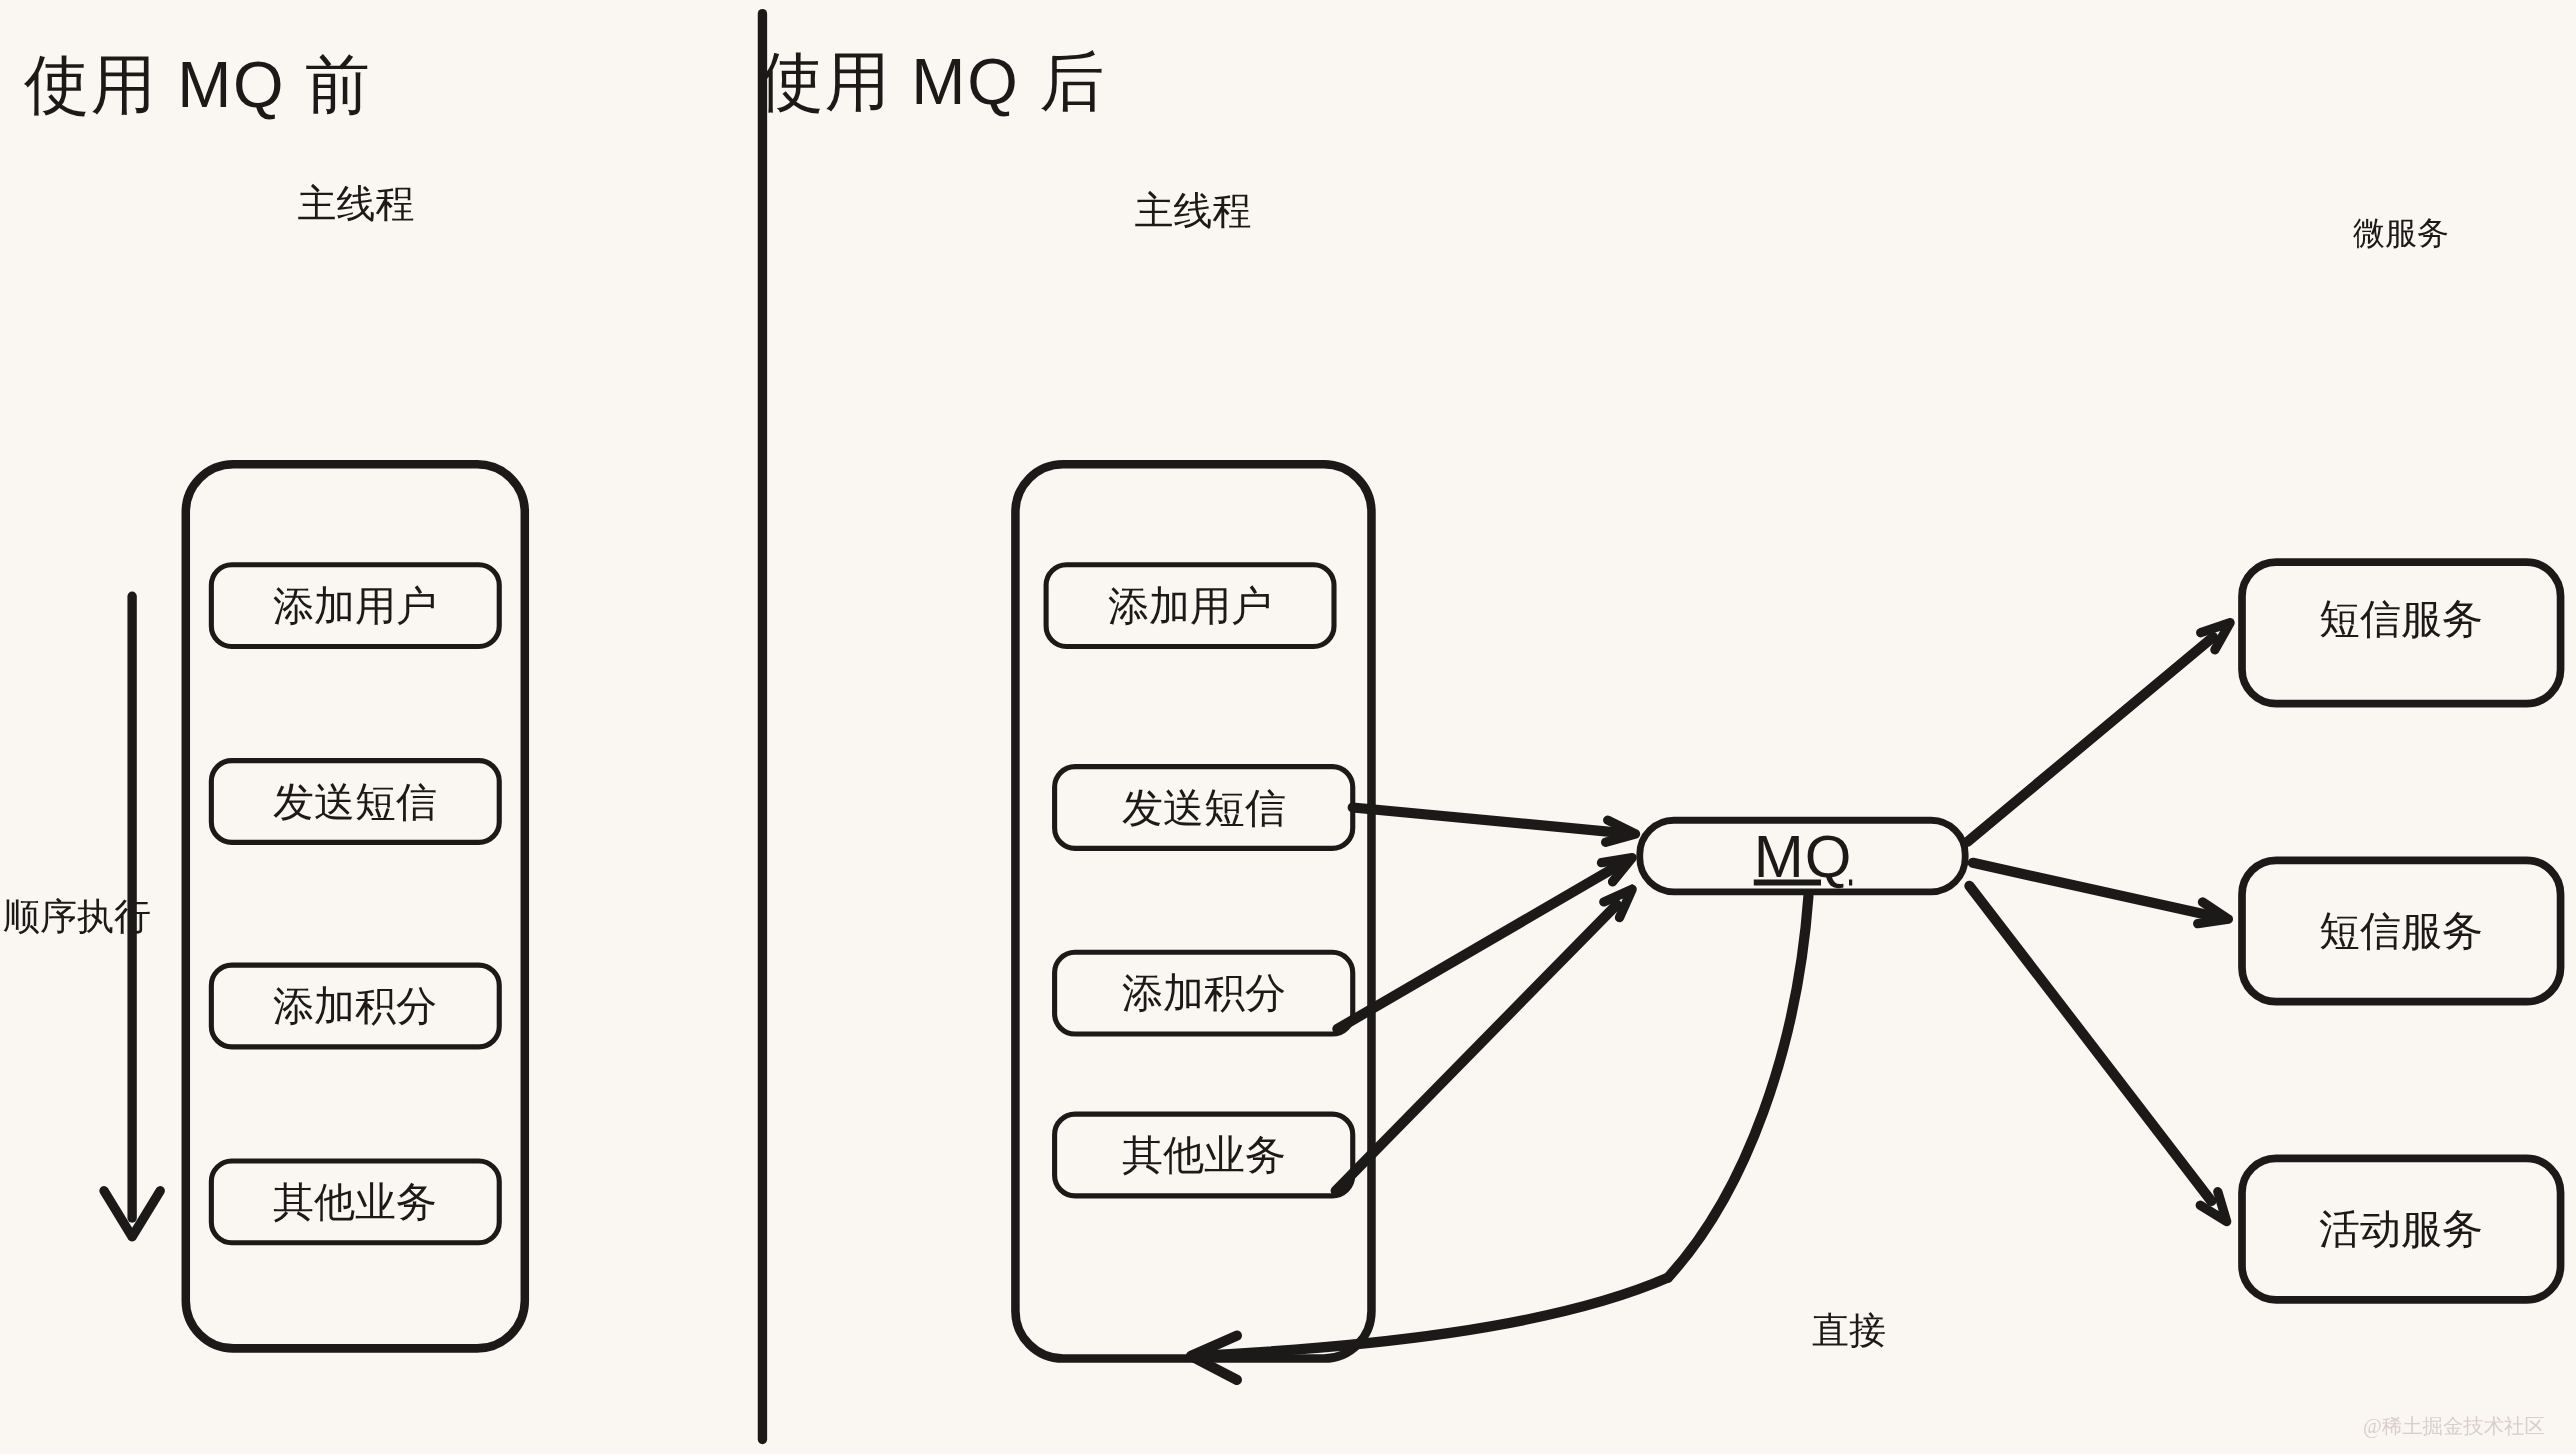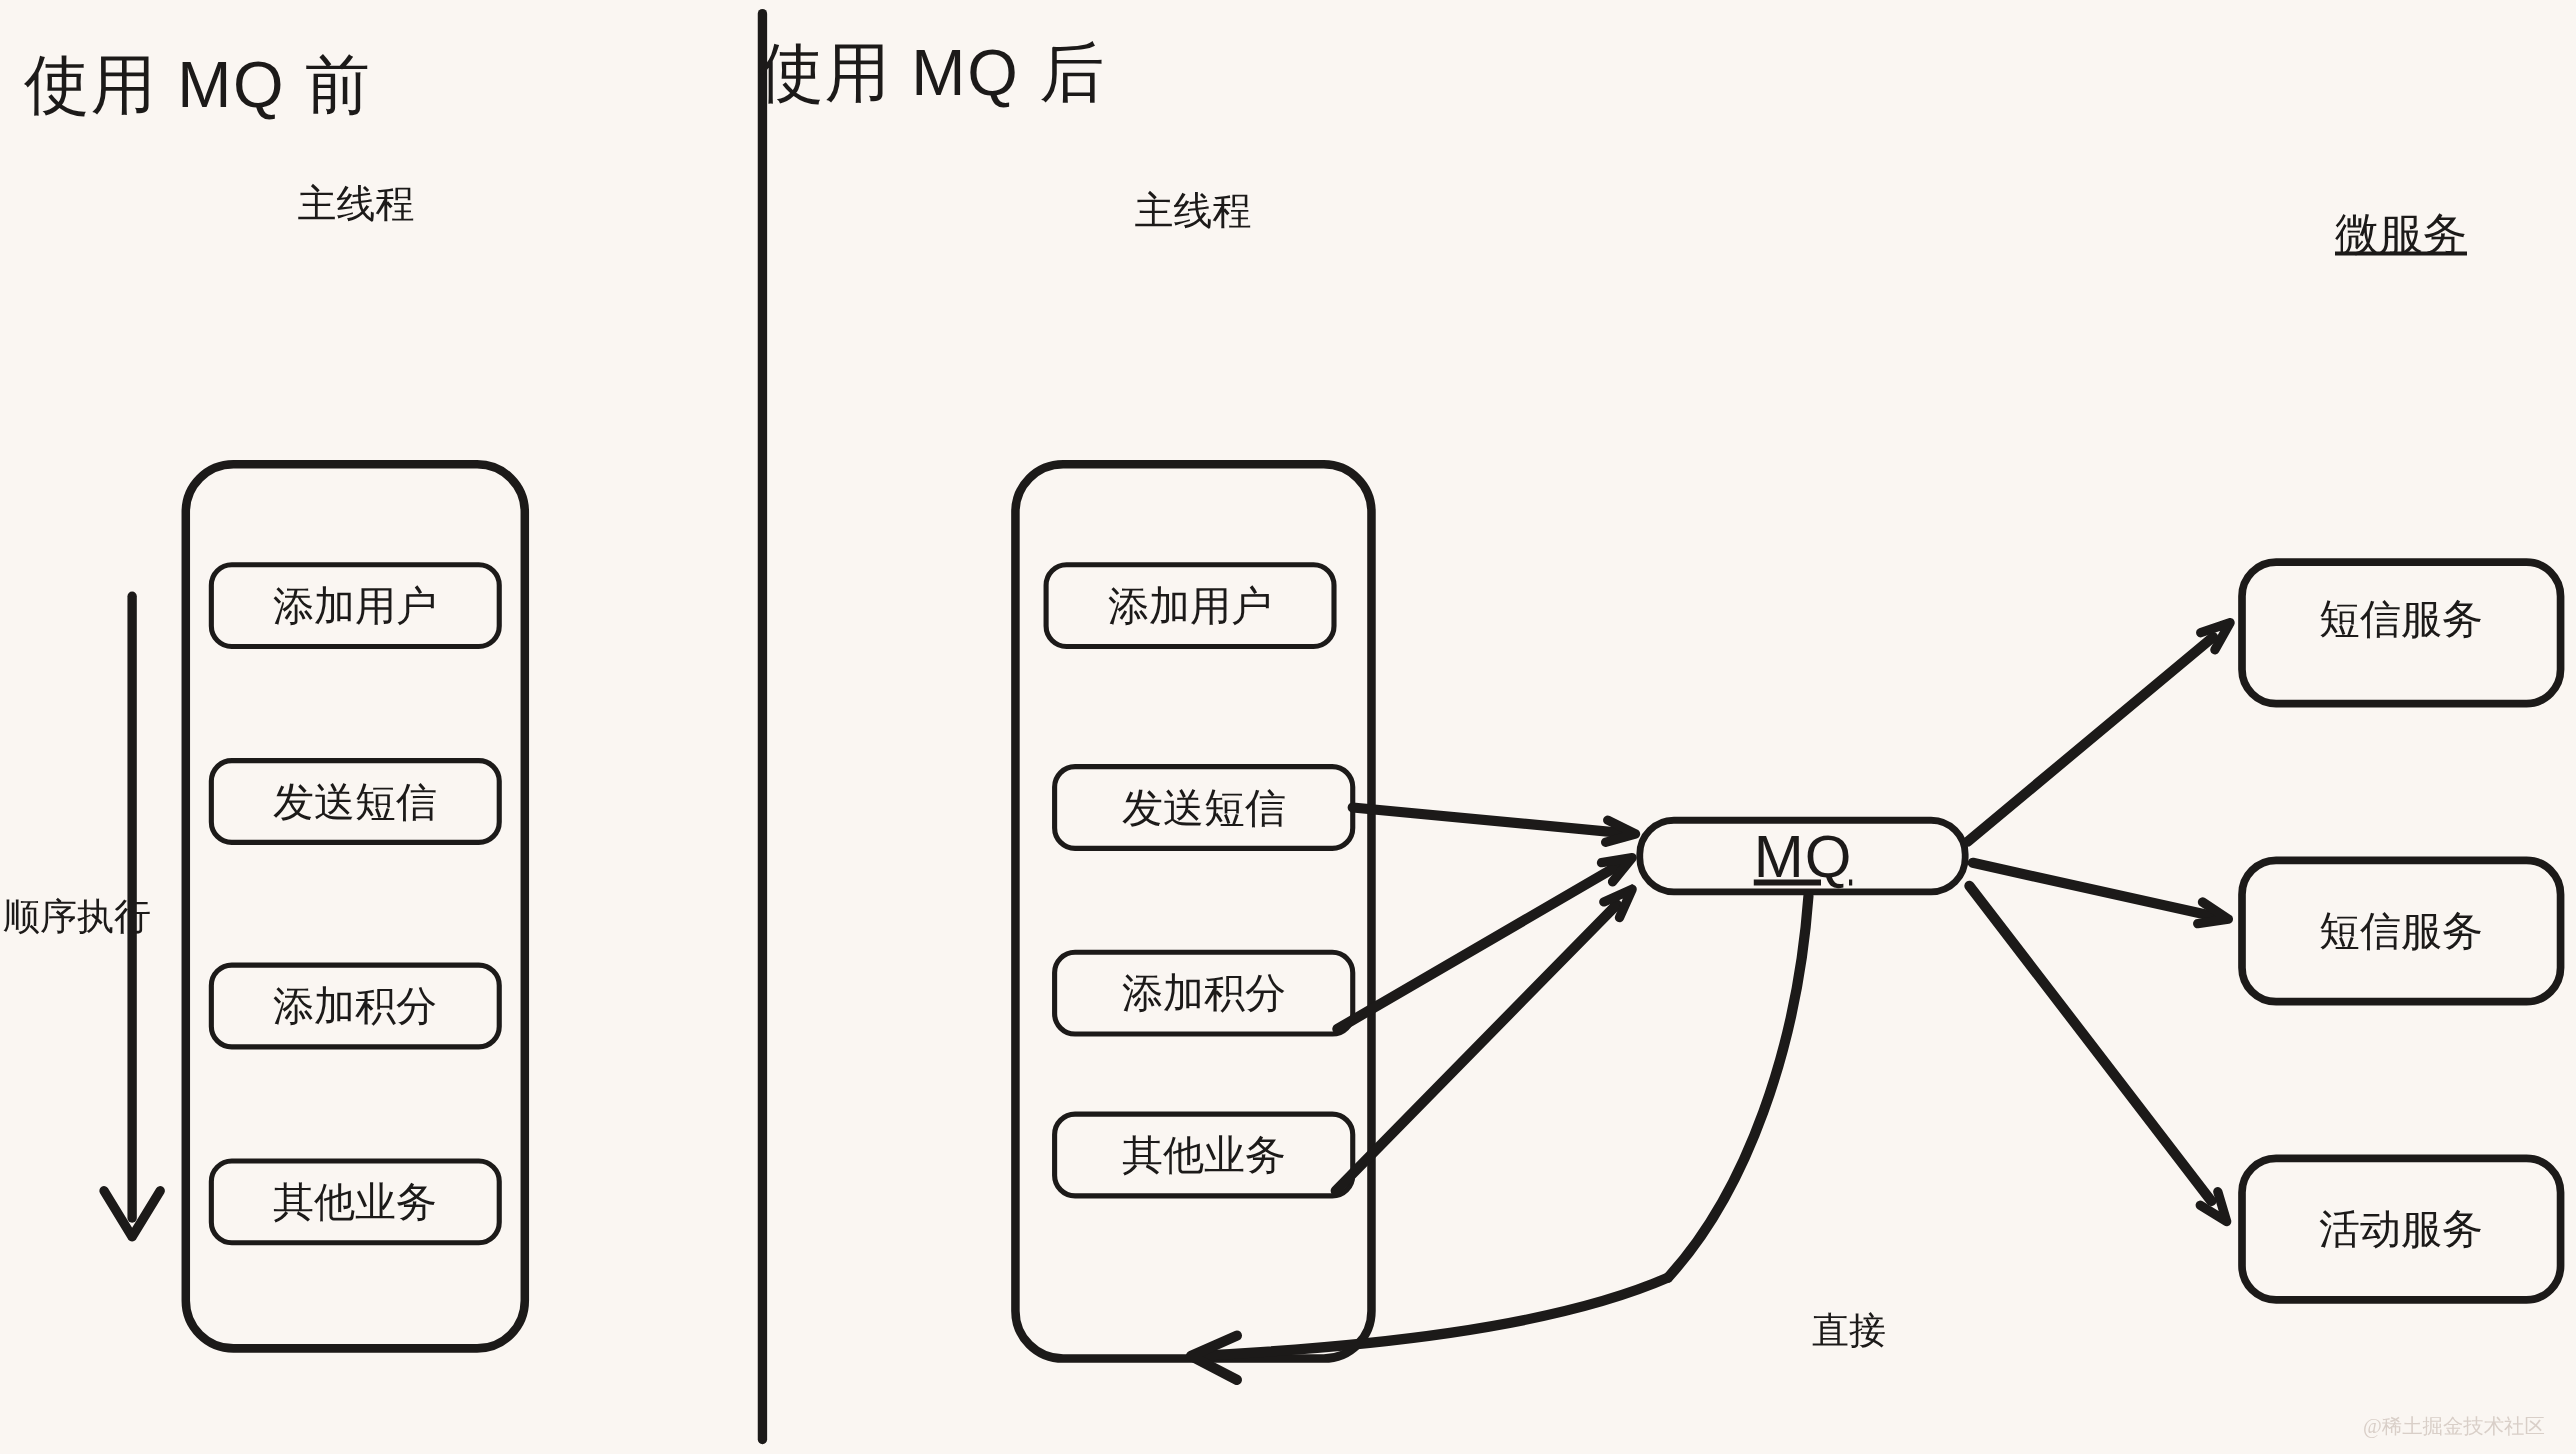--- a/index.html
+++ b/index.html
@@ -8,21 +8,21 @@
     background:#FAF6F2;
     font-family:"Liberation Sans","DejaVu Sans",sans-serif;
     overflow:hidden;
     position:relative;
   }
   #stage{position:absolute;inset:0;width:2176px;height:1454px;}
   svg.layer{position:absolute;left:0;top:0;width:2576px;height:1454px;}
   .txt{position:absolute;color:#1C1A19;white-space:nowrap;}
   .panel-title{font-size:65px;letter-spacing:1.7px;}
   .thread-label{font-size:39px;}
-  .micro-label{font-size:44px;text-decoration:underline;}
+  .micro-label{font-size:32px;}
   .node-label{font-size:41px;}
   .mq-label{font-size:60px;letter-spacing:0.9px;text-decoration:underline;}
   .flow-label{font-size:37px;}
   .watermark{
     position:absolute;font-size:20.4px;color:#D9CFC8;
     font-family:"Liberation Serif","DejaVu Serif",serif;white-space:nowrap;
   }
   .ctr{transform:translate(-50%,-50%);}
 </style>
 </head>
@@ -101,21 +101,21 @@
 
   <div class="txt thread-label ctr" style="left:356px;top:204px;">主线程</div>
 
   <div class="txt flow-label ctr" style="left:77px;top:917px;">顺序执行</div>
 
   <div class="txt node-label ctr" style="left:355px;top:606px;">添加用户</div>
   <div class="txt node-label ctr" style="left:355px;top:802px;">发送短信</div>
   <div class="txt node-label ctr" style="left:355px;top:1006px;">添加积分</div>
   <div class="txt node-label ctr" style="left:355px;top:1202px;">其他业务</div>
 
-  <div class="txt panel-title ctr" style="left:932px;top:73px;">使用 MQ 后</div>
+  <div class="txt panel-title ctr" style="left:932px;top:82px;">使用 MQ 后</div>
 
   <div class="txt thread-label ctr" style="left:1193px;top:211px;">主线程</div>
 
   <div class="txt micro-label ctr" style="left:2401px;top:234px;">微服务</div>
 
   <div class="txt node-label ctr" style="left:1190px;top:606px;">添加用户</div>
   <div class="txt node-label ctr" style="left:1204px;top:808px;">发送短信</div>
   <div class="txt node-label ctr" style="left:1204px;top:993px;">添加积分</div>
   <div class="txt node-label ctr" style="left:1204px;top:1155px;">其他业务</div>
 

